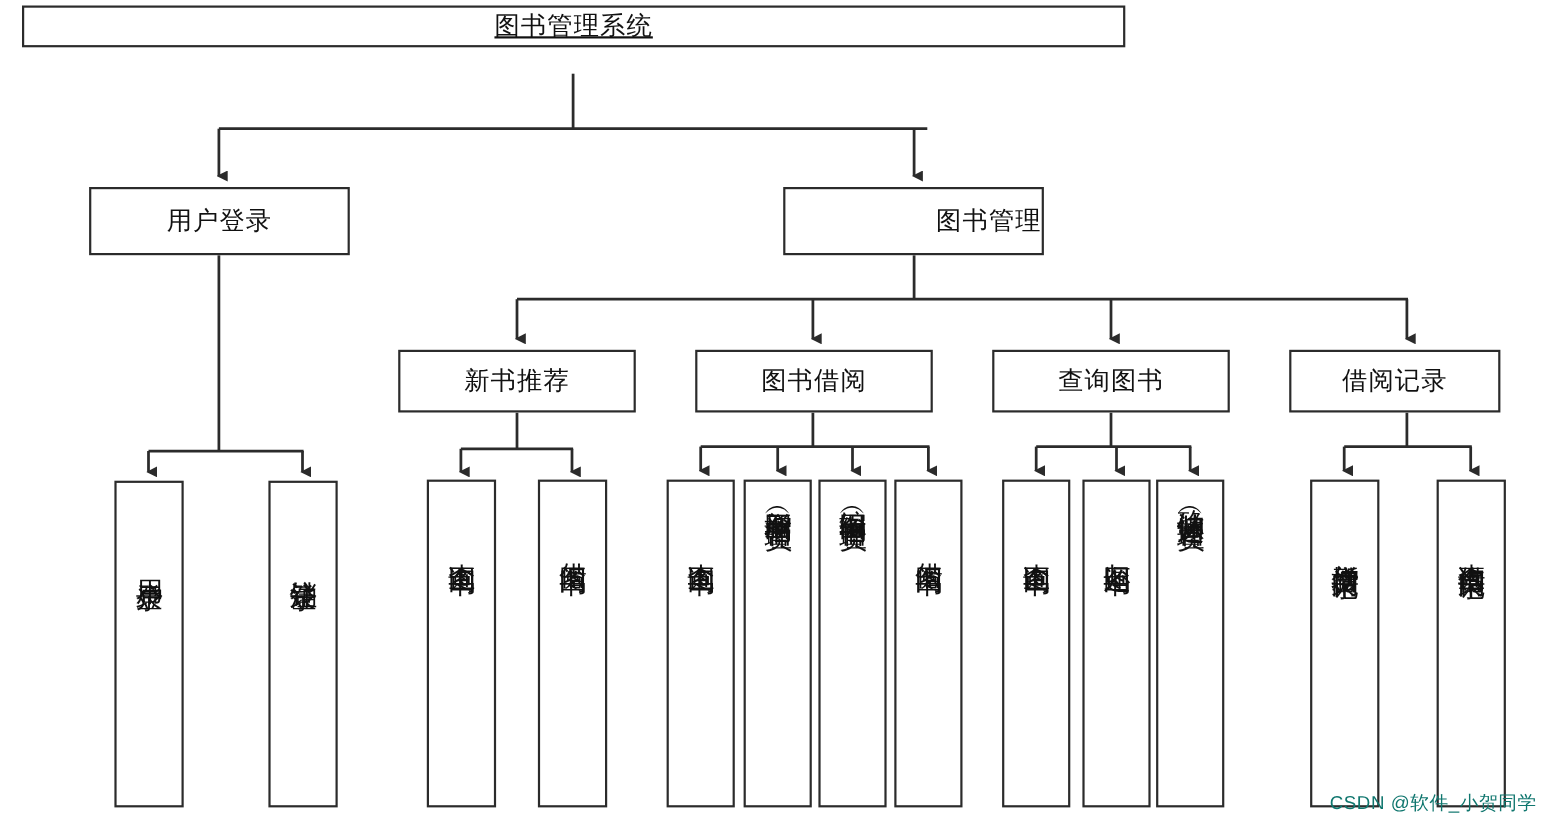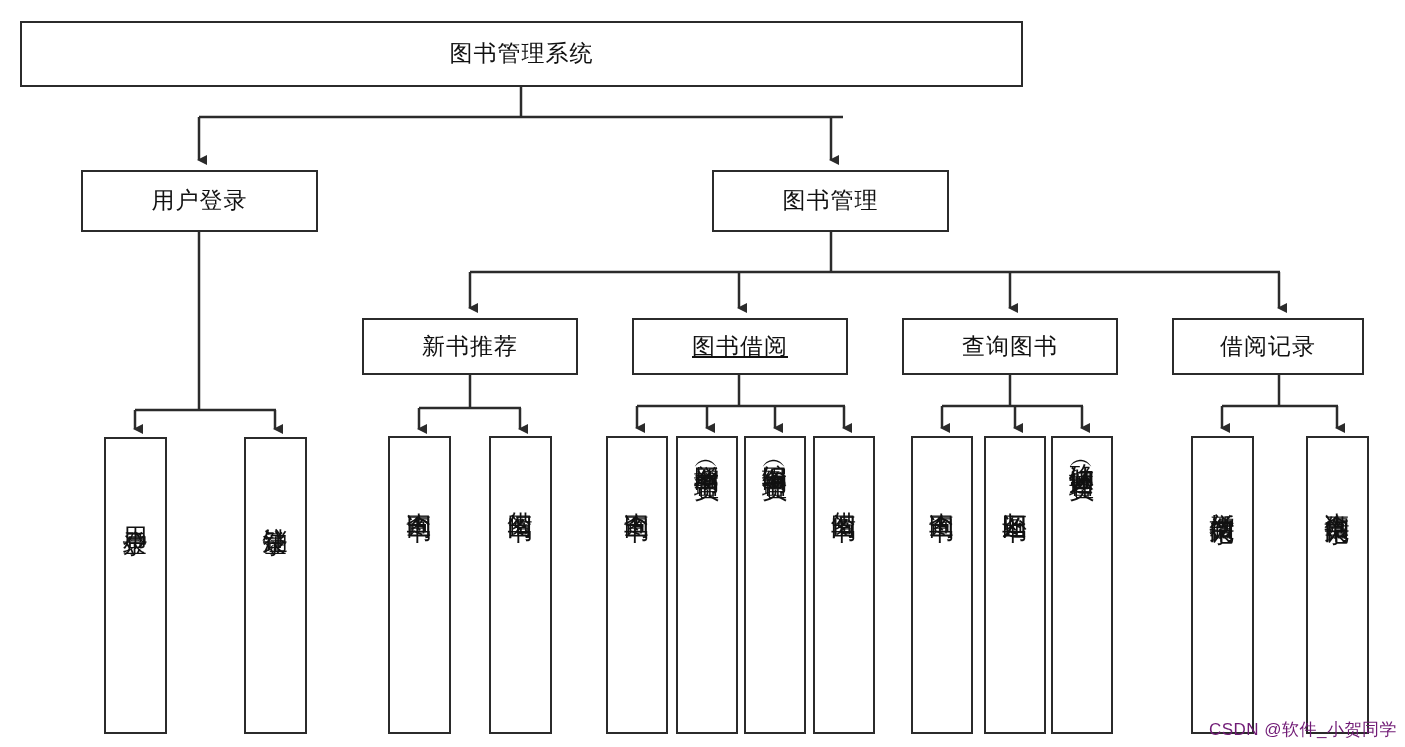--- a/index.html
+++ b/index.html
@@ -62,21 +62,21 @@
     margin-top: 62px;
   }
   .node.leaf.pad2 .vlabel {
     margin-top: 48px;
   }
   #watermark {
     position: absolute;
     right: 8px;
     bottom: 6px;
     font-size: 17px;
-    color: #701a75;
+    color: #0f766e;
     letter-spacing: 0.5px;
     white-space: nowrap;
     user-select: none;
   }
 </style>
 </head>
 <body>
 
 <div id="diagram-root">
 
@@ -123,35 +123,35 @@
       <path d="M1015,406 L1015,428" marker-end="url(#arrow)"></path>
       <path d="M1082,406 L1082,428" marker-end="url(#arrow)"></path>
 
       <path d="M1279,375 L1279,406"></path>
       <path d="M1222,406 L1338,406"></path>
       <path d="M1222,406 L1222,428" marker-end="url(#arrow)"></path>
       <path d="M1337,406 L1337,428" marker-end="url(#arrow)"></path>
     </g>
   </svg>
 
-  <div class="node horiz" style="left:20px; top:21px; width:1003px; height:66px;">
+  <div class="node horiz" style="left:20px; top:5px; width:1003px; height:38px;text-decoration:underline;">
     <span>图书管理系统</span>
   </div>
 
   <div class="node horiz" style="left:81px; top:170px; width:237px; height:62px;">
     <span>用户登录</span>
   </div>
-  <div class="node horiz" style="left:712px; top:170px; width:237px; height:62px;">
+  <div class="node horiz" style="left:712px; top:170px; width:237px; height:62px;justify-content:flex-end;">
     <span>图书管理</span>
   </div>
 
   <div class="node horiz" style="left:362px; top:318px; width:216px; height:57px;justify-content:center;">
     <span>新书推荐</span>
   </div>
-  <div class="node horiz" style="left:632px; top:318px; width:216px; height:57px;text-decoration:underline;">
+  <div class="node horiz" style="left:632px; top:318px; width:216px; height:57px;">
     <span>图书借阅</span>
   </div>
   <div class="node horiz" style="left:902px; top:318px; width:216px; height:57px;">
     <span>查询图书</span>
   </div>
   <div class="node horiz" style="left:1172px; top:318px; width:192px; height:57px;">
     <span>借阅记录</span>
   </div>
 
   <div class="node leaf pad" style="left:104px; top:437px; width:63px; height:297px;">

